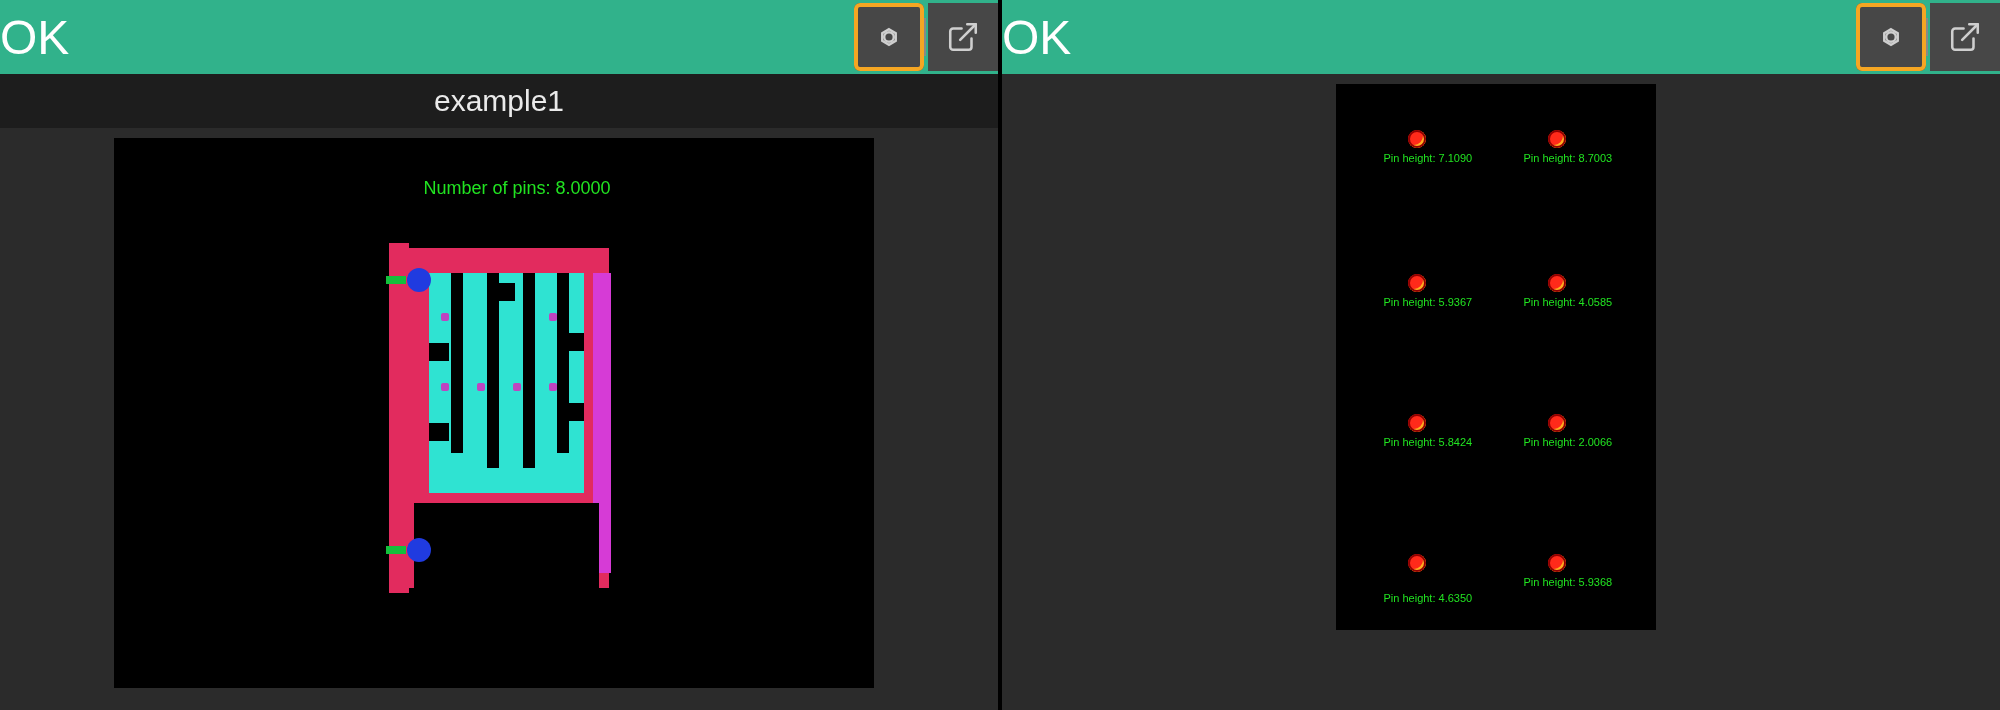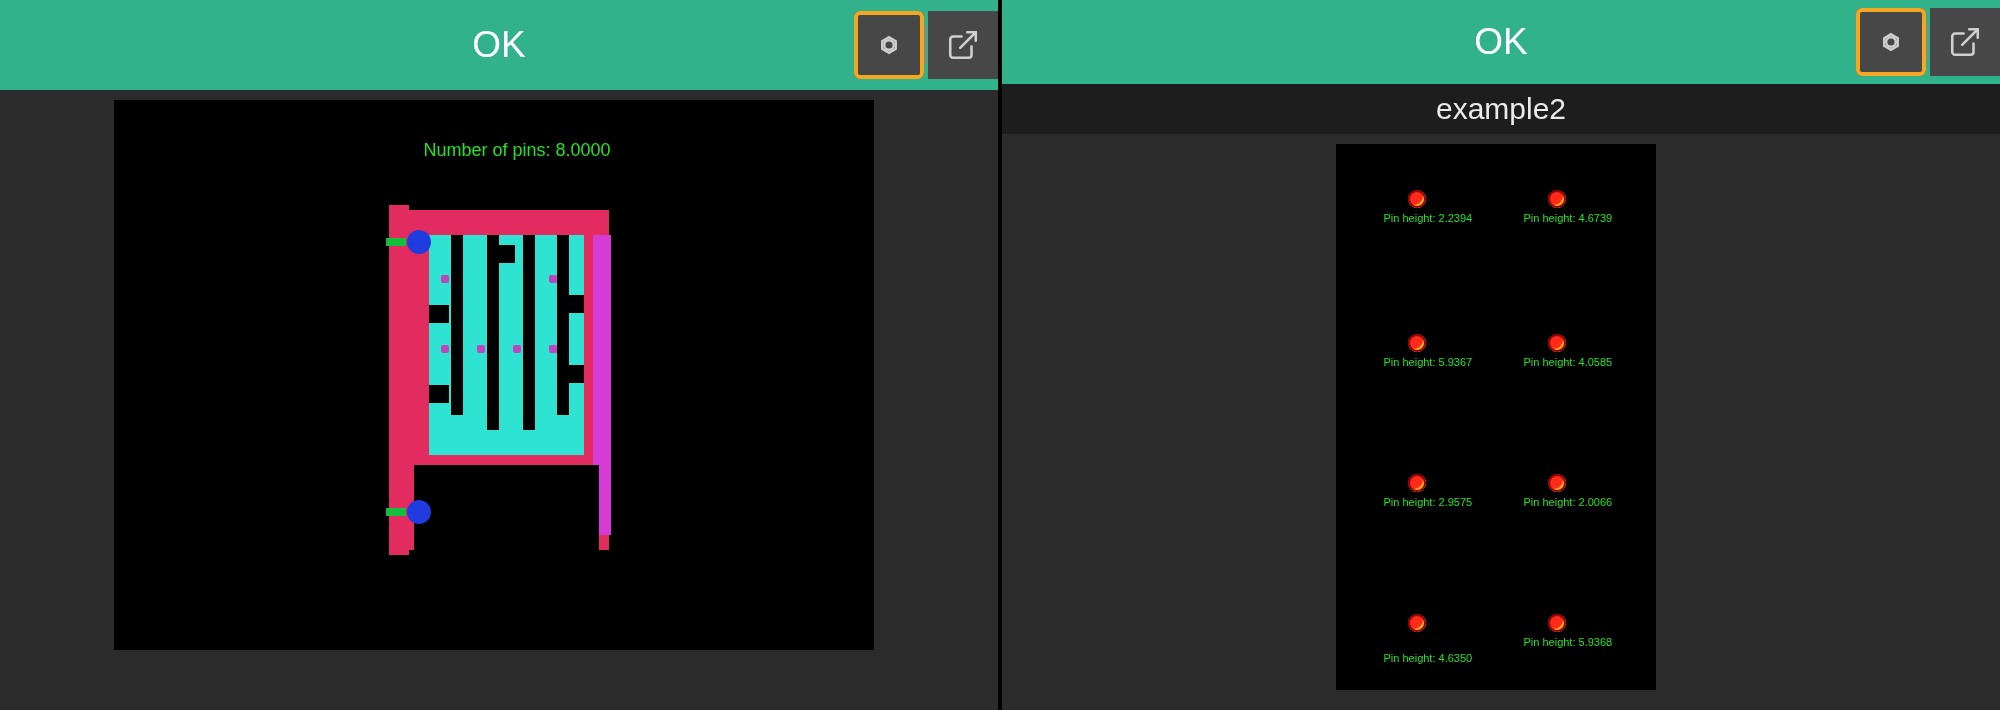--- a/index.html
+++ b/index.html
@@ -23,27 +23,26 @@
     flex-direction: column;
     background: #191919;
     border-right: 4px solid #000;
     min-width: 0;
   }
   .pane:last-child { border-right: none; }
 
   .status-bar {
     display: flex;
     align-items: center;
-    height: 90px;
+    height: 74px;
     background: #31b28b;
     color: #fff;
-    font-size: 37px;
+    font-size: 48px;
     font-weight: 400;
     position: relative;
-    justify-content: center;
   }
   .status-label { pointer-events: none; }
 
   .status-right {
     position: absolute;
     right: 0;
     top: 0;
     height: 100%;
     display: flex;
     align-items: center;
@@ -196,20 +195,21 @@
         <div class="divider"></div>
         <div class="icon-btn">
           <svg width="34" height="34" viewBox="0 0 24 24" fill="none" stroke="#cfcfcf" stroke-width="1.8" stroke-linecap="round" stroke-linejoin="round">
             <path d="M18 13v6a2 2 0 0 1-2 2H5a2 2 0 0 1-2-2V8a2 2 0 0 1 2-2h6"></path>
             <polyline points="15 3 21 3 21 9"></polyline>
             <line x1="10" y1="14" x2="21" y2="3"></line>
           </svg>
         </div>
       </div>
     </div>
+    <div class="title-row">example1</div>
     <div class="canvas-area">
       <div class="black-frame">
         <span class="overlay-text" style="left:310px; top:40px;">Number of pins: 8.0000</span>
 
         <div class="pcb">
           <div class="mag-stripe"></div>
           <div class="pcb-inner">
             <div class="pin-col" style="left:22px; top:0; height:180px;"></div>
             <div class="pin-col" style="left:58px; top:0; height:195px;"></div>
             <div class="pin-col" style="left:94px; top:0; height:195px;"></div>
@@ -249,36 +249,35 @@
         <div class="divider"></div>
         <div class="icon-btn">
           <svg width="34" height="34" viewBox="0 0 24 24" fill="none" stroke="#cfcfcf" stroke-width="1.8" stroke-linecap="round" stroke-linejoin="round">
             <path d="M18 13v6a2 2 0 0 1-2 2H5a2 2 0 0 1-2-2V8a2 2 0 0 1 2-2h6"></path>
             <polyline points="15 3 21 3 21 9"></polyline>
             <line x1="10" y1="14" x2="21" y2="3"></line>
           </svg>
         </div>
       </div>
     </div>
-    <div class="title-row">example2</div>
     <div class="canvas-area">
       <div class="black-frame">
 
         <div class="red-pin" style="left:72px;  top:46px;"></div>
-        <span class="small-label" style="left:48px;  top:68px;">Pin height: 2.2394</span>
+        <span class="small-label" style="left:48px;  top:68px;">Pin height: 7.1090</span>
         <div class="red-pin" style="left:212px; top:46px;"></div>
-        <span class="small-label" style="left:188px; top:68px;">Pin height: 4.6739</span>
+        <span class="small-label" style="left:188px; top:68px;">Pin height: 8.7003</span>
 
         <div class="red-pin" style="left:72px;  top:190px;"></div>
         <span class="small-label" style="left:48px;  top:212px;">Pin height: 5.9367</span>
         <div class="red-pin" style="left:212px; top:190px;"></div>
         <span class="small-label" style="left:188px; top:212px;">Pin height: 4.0585</span>
 
         <div class="red-pin" style="left:72px;  top:330px;"></div>
-        <span class="small-label" style="left:48px;  top:352px;">Pin height: 2.9575</span>
+        <span class="small-label" style="left:48px;  top:352px;">Pin height: 5.8424</span>
         <div class="red-pin" style="left:212px; top:330px;"></div>
         <span class="small-label" style="left:188px; top:352px;">Pin height: 2.0066</span>
 
         <div class="red-pin" style="left:72px;  top:470px;"></div>
         <span class="small-label" style="left:48px;  top:508px;">Pin height: 4.6350</span>
         <div class="red-pin" style="left:212px; top:470px;"></div>
         <span class="small-label" style="left:188px; top:492px;">Pin height: 5.9368</span>
       </div>
     </div>
   </div>

